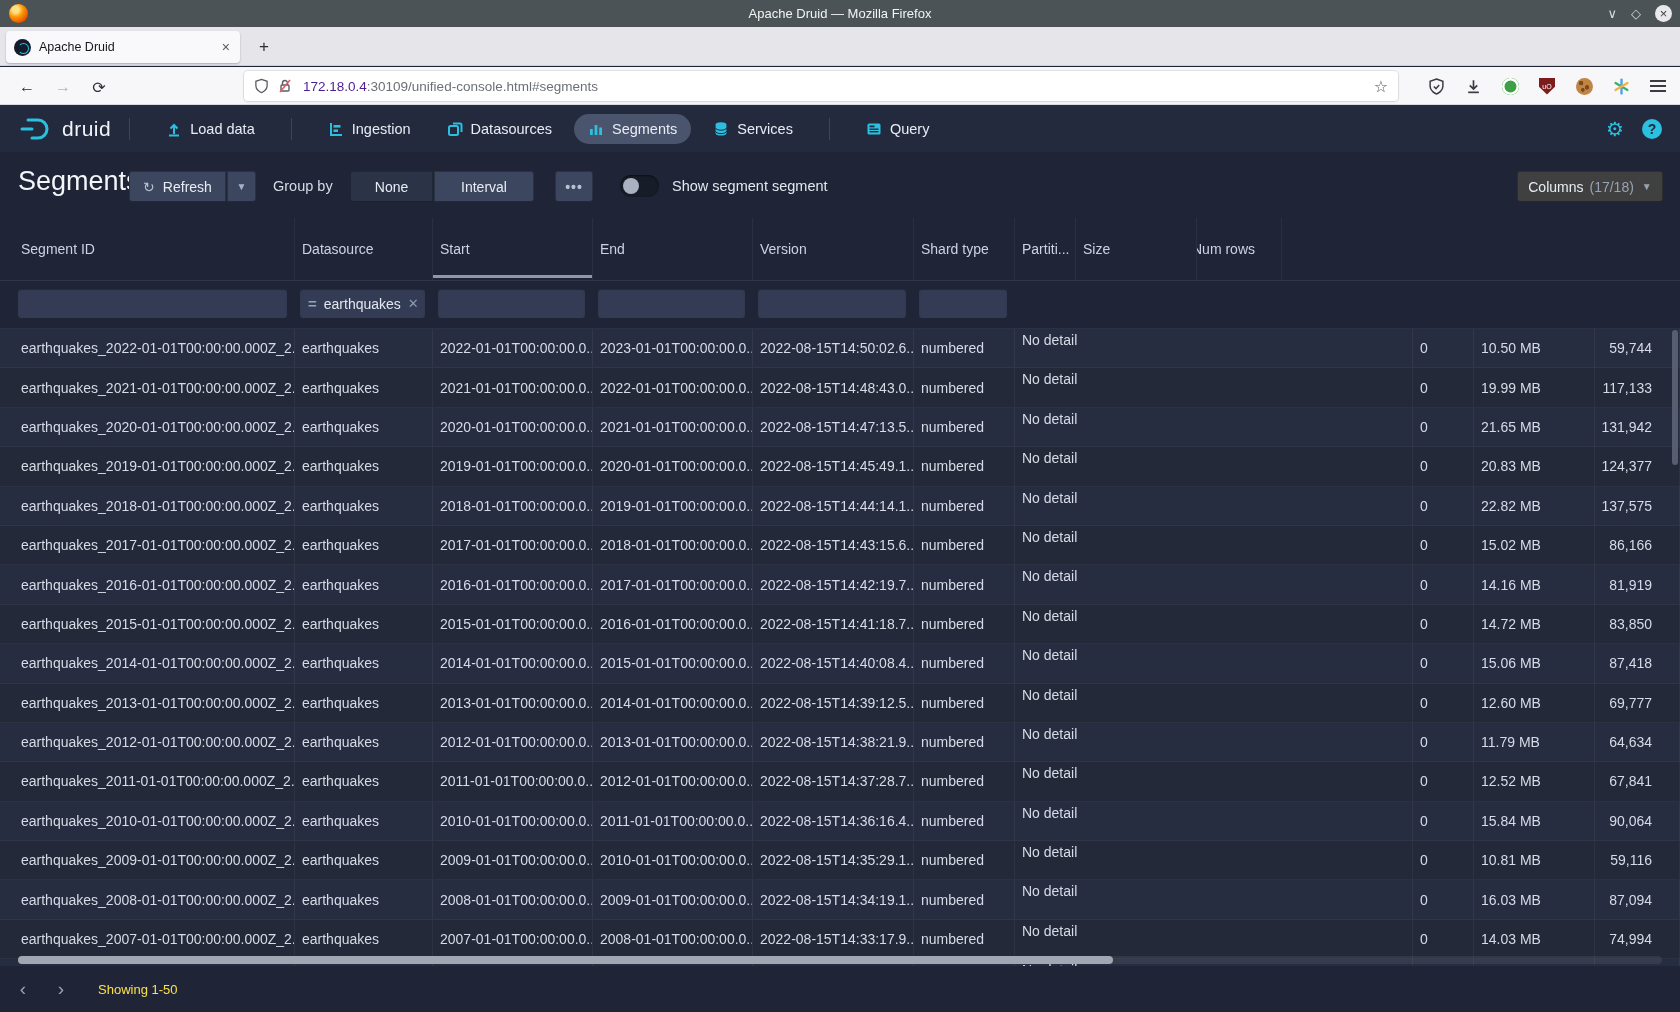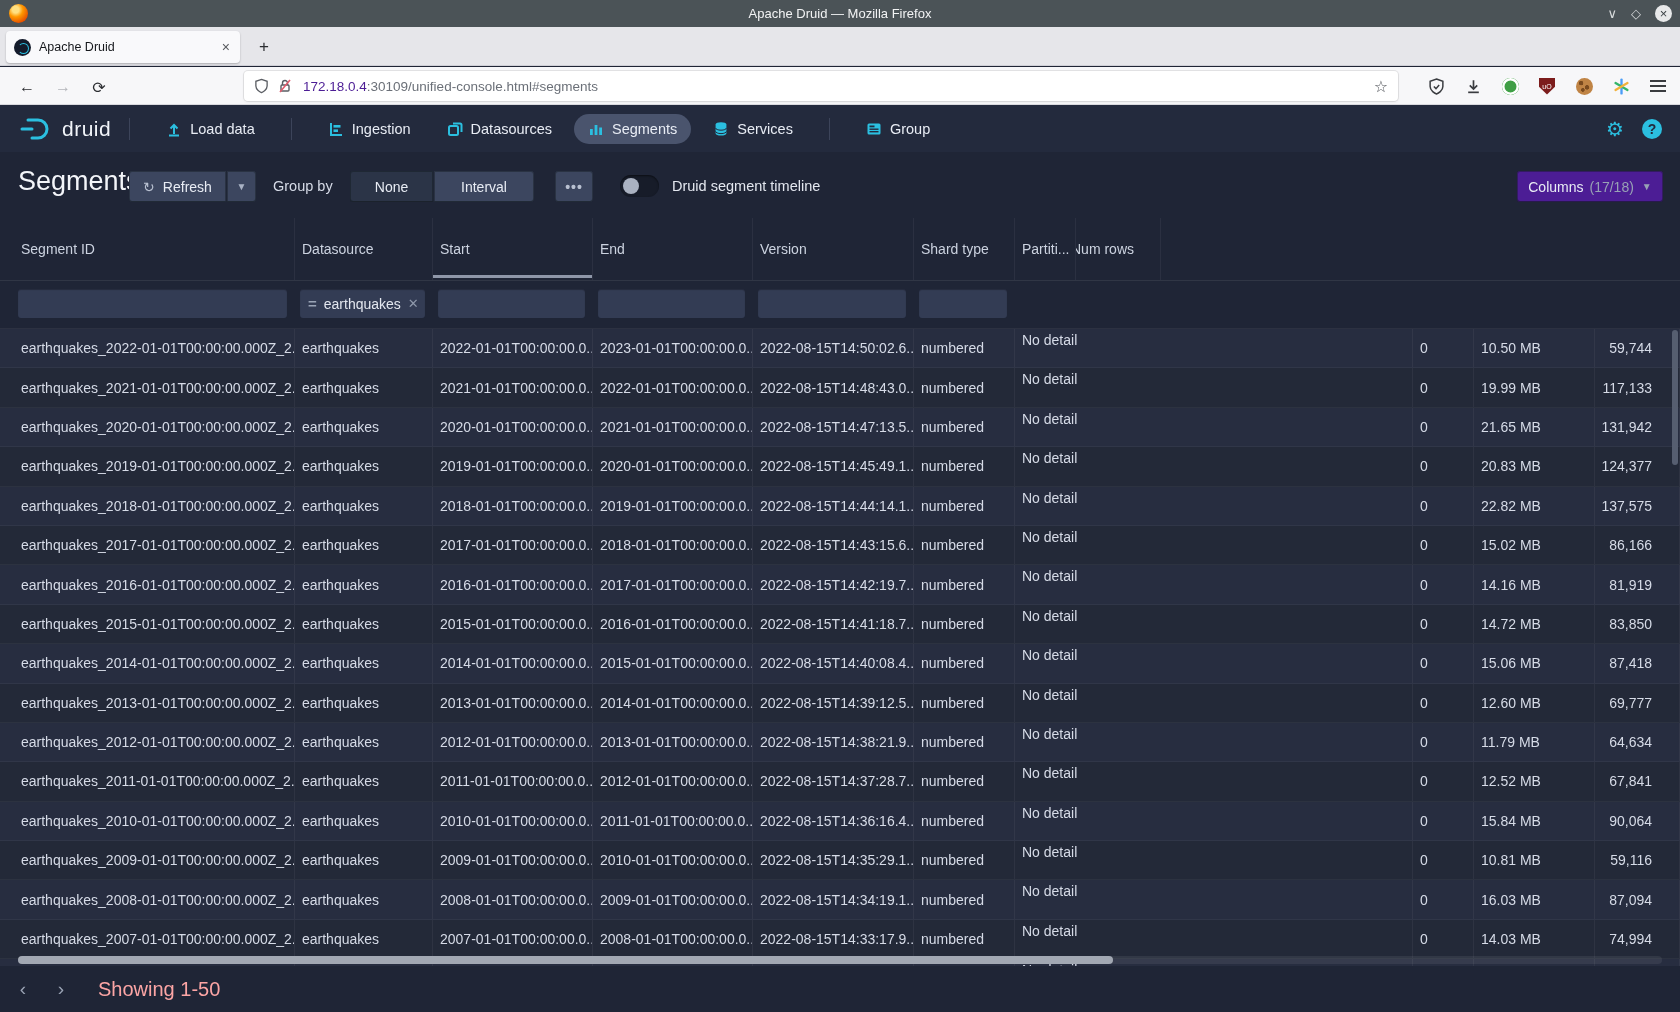--- a/index.html
+++ b/index.html
@@ -69,21 +69,21 @@
   .refresh-main { width:97px; border-radius:3px 0 0 3px; gap:8px; }
   .refresh-caret { width:29px; border-radius:0 3px 3px 0; margin-left:1px; color:#a9b2c4; font-size:10px; }
   .groupby-label { position:absolute; left:273px; top:26px; color:#d6dbe7; font-size:14.5px; }
   .seg-group { position:absolute; left:350px; top:19px; display:flex; }
   .btn-none { width:83px; background:#2b3447; border-radius:3px 0 0 3px; }
   .btn-interval { width:100px; border-radius:0 3px 3px 0; margin-left:1px; }
   .btn-more { position:absolute; left:555px; top:19px; width:38px; letter-spacing:1px; color:#b9c1d1; font-weight:bold; }
   .switch { position:absolute; left:620px; top:23px; width:39px; height:22px; border-radius:11px; background:#171c29; box-shadow:inset 0 1px 2px rgba(0,0,0,.5); }
   .switch .knob { position:absolute; left:3px; top:3px; width:16px; height:16px; border-radius:50%; background:#aab2c1; }
   .switch-label { position:absolute; left:672px; top:26px; color:#e3e7ef; font-size:14.5px; }
-  .columns-btn { position:absolute; right:17px; top:19px; width:146px; gap:6px; background:#4c1d95; }
+  .columns-btn { position:absolute; right:17px; top:19px; width:146px; gap:6px; background:#404040; }
   .columns-count { color:#98a2b5; }
   .columns-caret { color:#98a2b5; font-size:10px; margin-left:2px; }
 
   
   .tablewrap { position:absolute; top:218px; left:0; width:1680px; height:748px; overflow:hidden; }
   .thead { position:absolute; top:0; left:0; width:1680px; height:63px; display:flex; background:#1f2536; border-bottom:1px solid rgba(255,255,255,.08); }
   .th { position:relative; display:flex; align-items:center; font-size:14px; color:#ccd3e0; padding:0 7px 0 7px;
     border-right:1px solid rgba(255,255,255,.055); overflow:hidden; white-space:nowrap; }
   .th.first { padding-left:21px; }
   .th.right { justify-content:flex-end; padding-right:26px; }
@@ -106,21 +106,21 @@
   .td.topalign { align-items:flex-start; padding-top:3px; }
 
   
   .hscroll-track { position:absolute; top:738px; left:18px; width:1644px; height:8px; border-radius:4px; background:rgba(255,255,255,.07); }
   .hscroll-thumb { position:absolute; top:0; left:0; width:1095px; height:8px; border-radius:4px; background:#a2a8b3; }
   .vscroll-thumb { position:absolute; top:112px; right:2px; width:6px; height:135px; border-radius:3px; background:#565e70; }
 
   
   .pager { position:absolute; top:966px; left:0; width:100%; height:46px; background:#1f2536; display:flex; align-items:center; }
   .pager-btn { width:30px; height:30px; display:flex; align-items:center; justify-content:center; color:#9aa3b4; font-size:19px; margin-left:8px; border-radius:3px; }
-  .pager-text { color:#fca5a5; font-size:20px; margin-left:22px; }
+  .pager-text { color:#fde047; font-size:13px; margin-left:22px; }
 </style>
 </head>
 <body>
 
 <div class="screen">
 
   <div class="titlebar">
     <div class="fox-icon"></div>
     <div class="win-title">Apache Druid — Mozilla Firefox</div>
     <div class="win-controls">
@@ -244,21 +244,21 @@
       <span>Services</span>
     </div>
     <div class="vdiv"></div>
     <div class="dnav-item">
       <svg width="16" height="16" viewBox="0 0 16 16">
           <rect x="1.5" y="2.5" width="13" height="11" rx="1.5" fill="#2bbfe0"></rect>
           <rect x="3.5" y="4.5" width="5" height="1.8" fill="#232a3d"></rect>
           <rect x="3.5" y="7.5" width="9" height="1.4" fill="#232a3d"></rect>
           <rect x="3.5" y="10" width="9" height="1.4" fill="#232a3d"></rect>
         </svg>
-      <span>Group</span>
+      <span>Query</span>
     </div>
     <div class="druid-right">
       <span class="gear">⚙</span>
       <span class="help-badge">?</span>
     </div>
   </div>
 
   <div class="viewheader">
     <div class="view-title">Segments</div>
     <div class="refresh-group">
@@ -270,37 +270,38 @@
     </div>
     <div class="groupby-label">Group by</div>
     <div class="seg-group">
       <div class="btn btn-none">None</div>
       <div class="btn btn-interval">Interval</div>
     </div>
     <div class="btn btn-more">•••</div>
     <div class="switch">
         <div class="knob"></div>
       </div>
-    <div class="switch-label">Druid segment timeline</div>
+    <div class="switch-label">Show segment segment</div>
     <div class="btn columns-btn">
       <span>Columns</span>
       <span class="columns-count">(17/18)</span>
       <span class="columns-caret">▼</span>
     </div>
   </div>
 
   <div class="tablewrap">
     <div class="thead">
         <div class="th first" style="width: 295px;">Segment ID</div>
         <div class="th" style="width: 138px;">Datasource</div>
         <div class="th sorted" style="width: 160px;">Start</div>
         <div class="th" style="width: 160px;">End</div>
         <div class="th" style="width: 161px;">Version</div>
         <div class="th" style="width: 101px;">Shard type</div>
         <div class="th" style="width: 61px;">Partiti...</div>
+        <div class="th" style="width: 121px;">Size</div>
         <div class="th right" style="width: 85px;">Num rows</div>
       </div>
     <div class="tfilter">
         <div class="fcell first" style="width: 295px;">
           <div class="fbox"></div>
         </div>
         <div class="fcell" style="width: 138px;">
           <div class="fbox">
             <span class="filter-chip">
               <span class="chip-eq">=</span>

